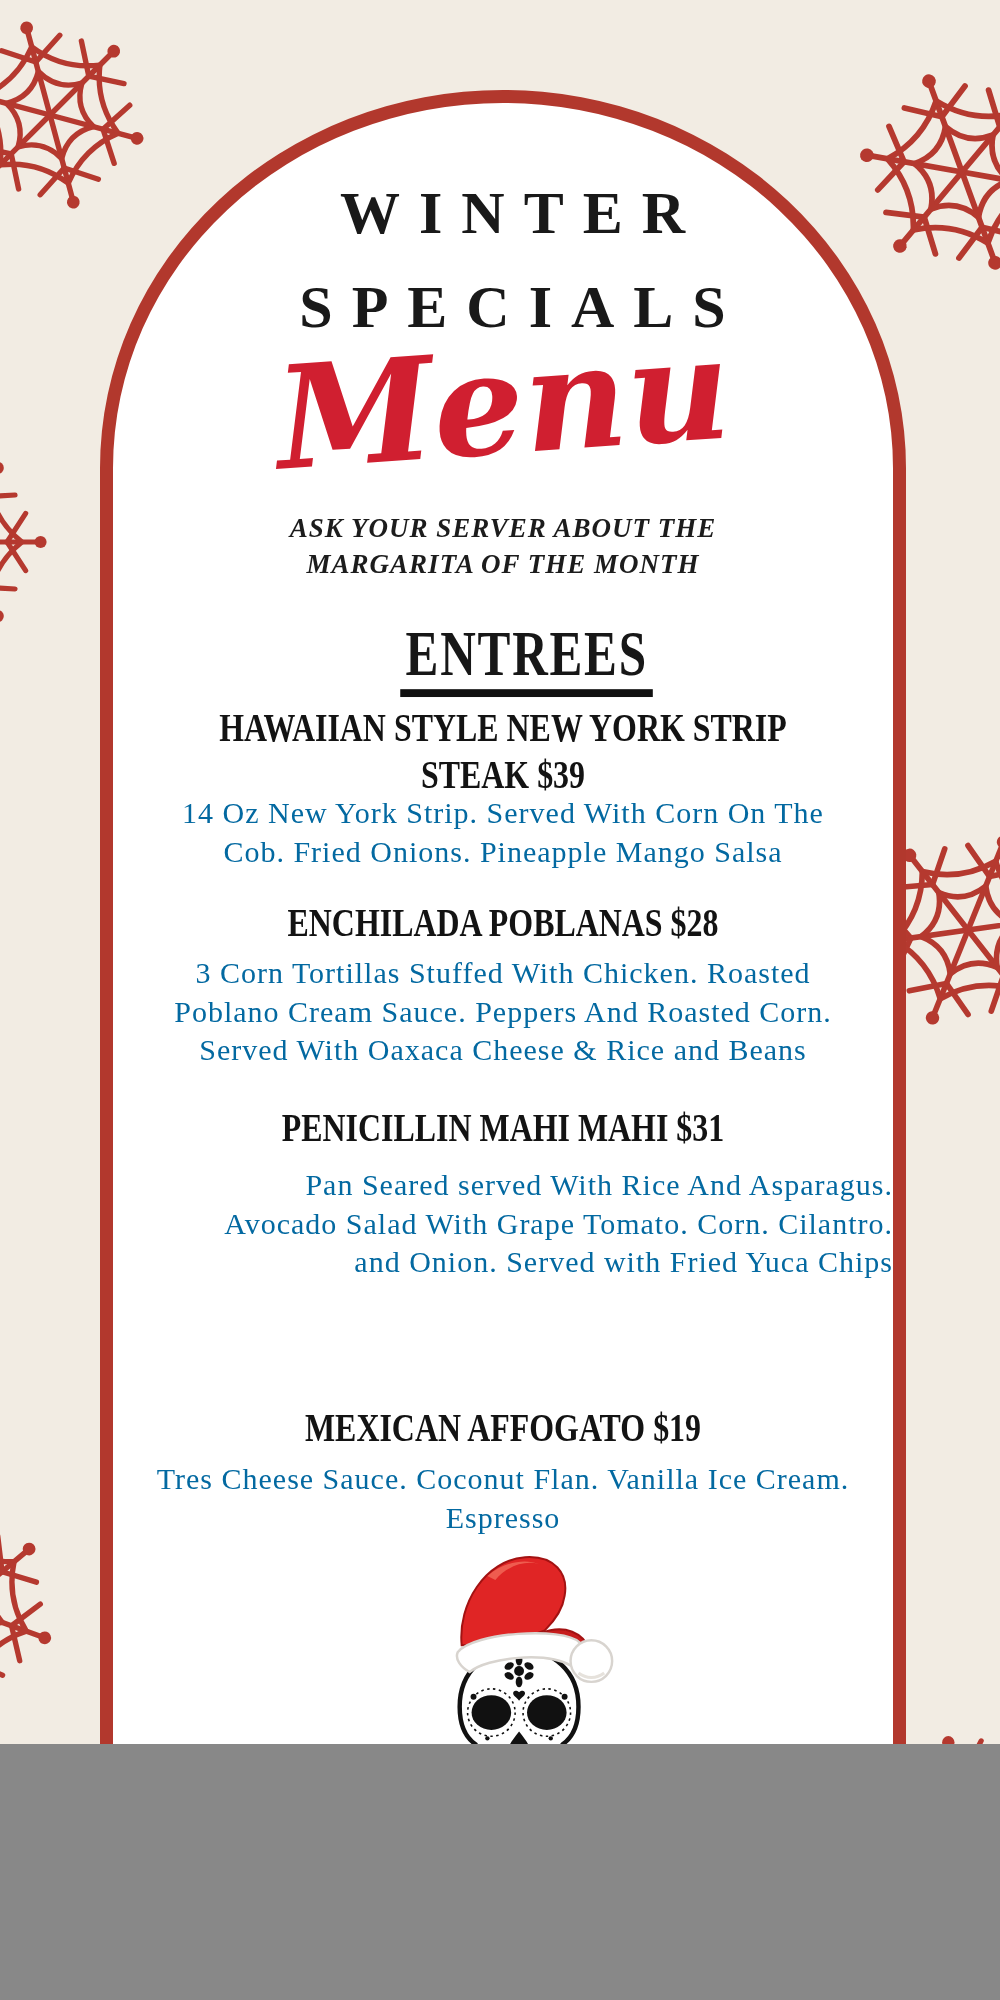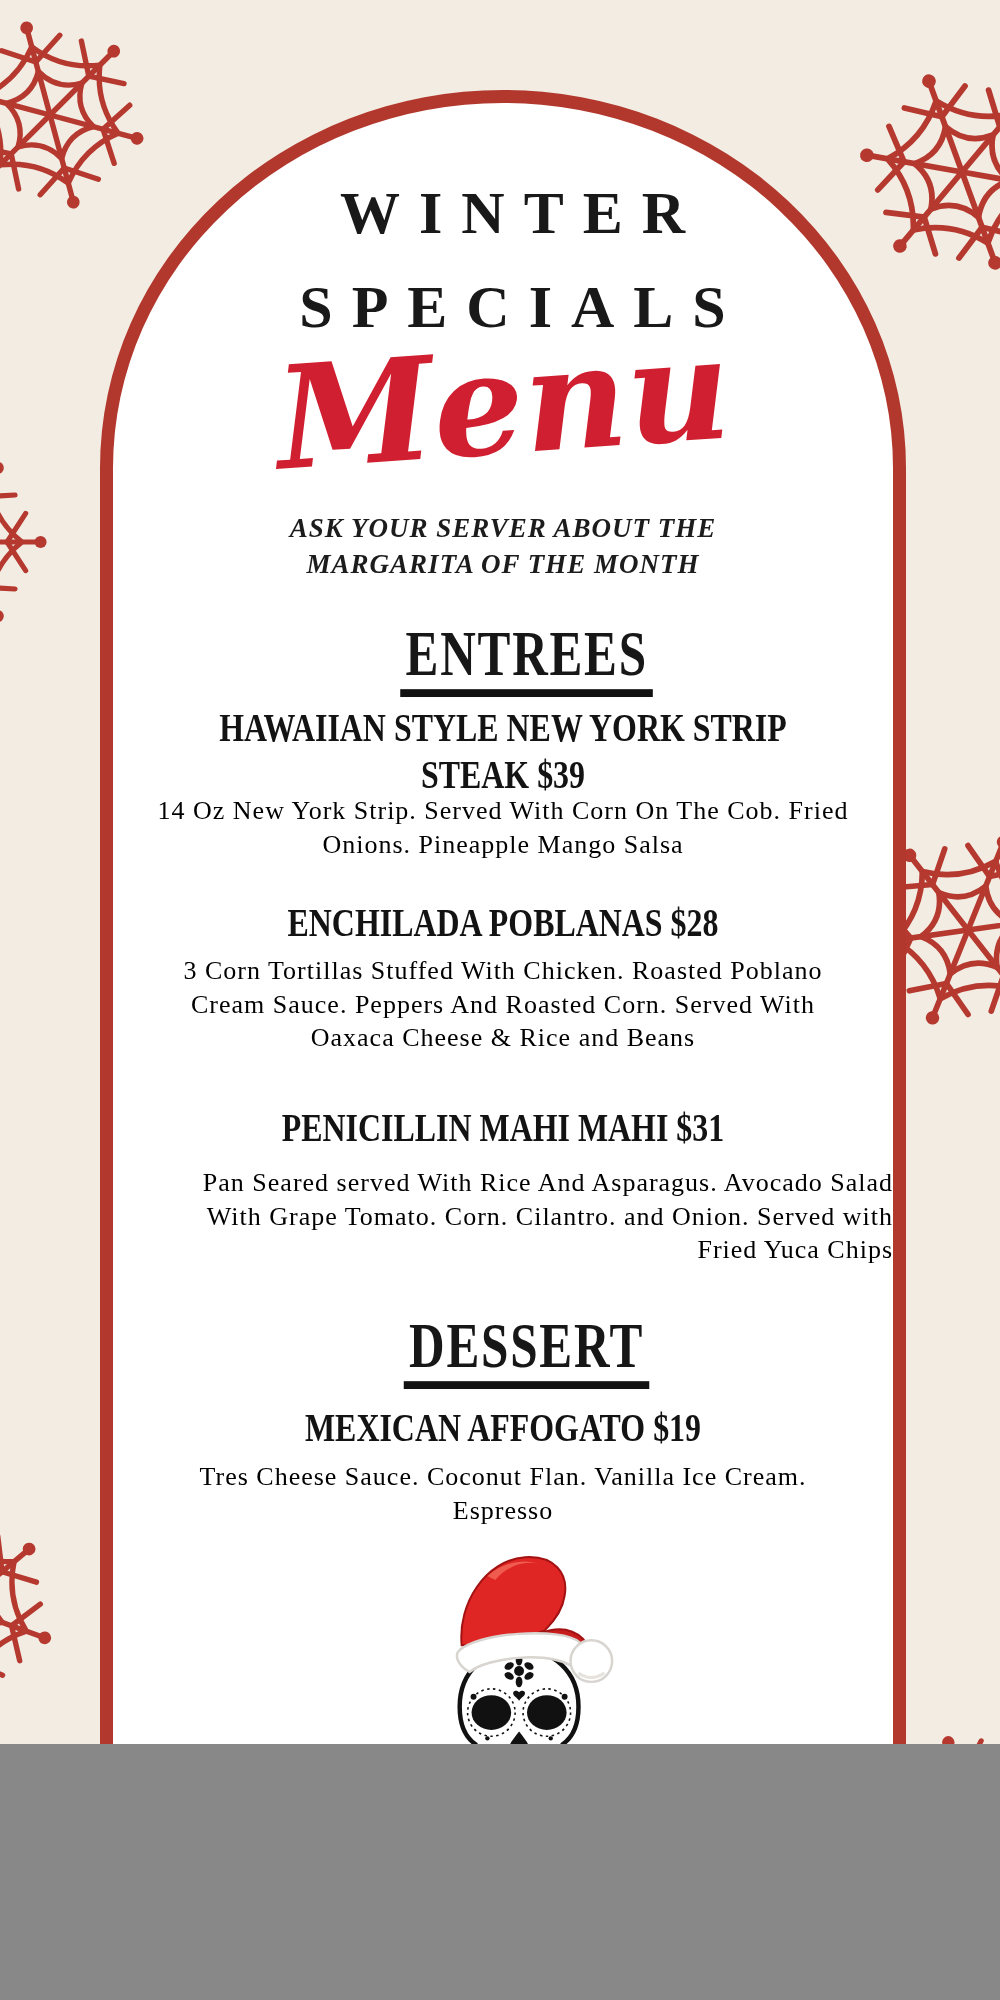--- a/index.html
+++ b/index.html
@@ -43,21 +43,21 @@
   #heading-entrees{top:626px;}
   #heading-dessert{top:1318px;}
   .item-name{
     font-weight:bold; font-size:38px; line-height:1.14; letter-spacing:0px;
     transform:scale(0.84,1.08); transform-origin:50% 50%; color:#131313;
   }
   #item1-name{top:708px;}
   #item2-name{top:901px;}
   #item3-name{top:1106px;}
   #item4-name{top:1406px;}
-  .item-desc{font-size:26px; line-height:1.29; letter-spacing:1px; color:#000000;}
+  .item-desc{font-size:30px; line-height:1.29; letter-spacing:1px; color:#0369a1;}
   .item-desc .inner{display:inline-block; max-width:700px;}
   #item1-desc{top:794px;}
   #item2-desc{top:954px;}
   #item3-desc{top:1166px;text-align:right;}
   #item4-desc{top:1460px;}
   #brand{
     top:1786px; font-weight:bold; font-size:103px; letter-spacing:29px; padding-left:29px;
     color:#101010; line-height:1.1;
   }
   #skull-logo{position:absolute; left:428px; top:1546px; z-index:4; overflow:visible;}
@@ -135,21 +135,20 @@
 
   <div id="item1-name" class="abs item-name">HAWAIIAN STYLE NEW YORK STRIP STEAK $39</div>
   <div id="item1-desc" class="abs item-desc"><span class="inner">14 Oz New York Strip. Served With Corn On The Cob. Fried Onions. Pineapple Mango Salsa</span></div>
 
   <div id="item2-name" class="abs item-name">ENCHILADA POBLANAS $28</div>
   <div id="item2-desc" class="abs item-desc"><span class="inner">3 Corn Tortillas Stuffed With Chicken. Roasted Poblano Cream Sauce. Peppers And Roasted Corn. Served With Oaxaca Cheese &amp; Rice and Beans</span></div>
 
   <div id="item3-name" class="abs item-name">PENICILLIN MAHI MAHI $31</div>
   <div id="item3-desc" class="abs item-desc"><span class="inner">Pan Seared served With Rice And Asparagus. Avocado Salad With Grape Tomato. Corn. Cilantro. and Onion. Served with Fried Yuca Chips</span></div>
 
-  <div id="heading-dessert" class="abs section-heading"><span class="inner">DESSERT</span></div>
 
   <div id="item4-name" class="abs item-name">MEXICAN AFFOGATO $19</div>
   <div id="item4-desc" class="abs item-desc"><span class="inner">Tres Cheese Sauce. Coconut Flan. Vanilla Ice Cream. Espresso</span></div>
 
   <svg id="skull-logo" width="198" height="248" viewBox="0 0 200 250">
 
     <path d="M 32,162 C 32,126 58,104 92,104 C 126,104 152,126 152,162
              C 152,181 146,193 136,200 L 132,207 C 132,219 130,227 124,233
              C 118,239 112,241 92,241 C 72,241 66,239 60,233
              C 54,227 52,219 52,207 L 48,200 C 38,193 32,181 32,162 Z" fill="#ffffff" stroke="#111" stroke-width="4.5"></path>

